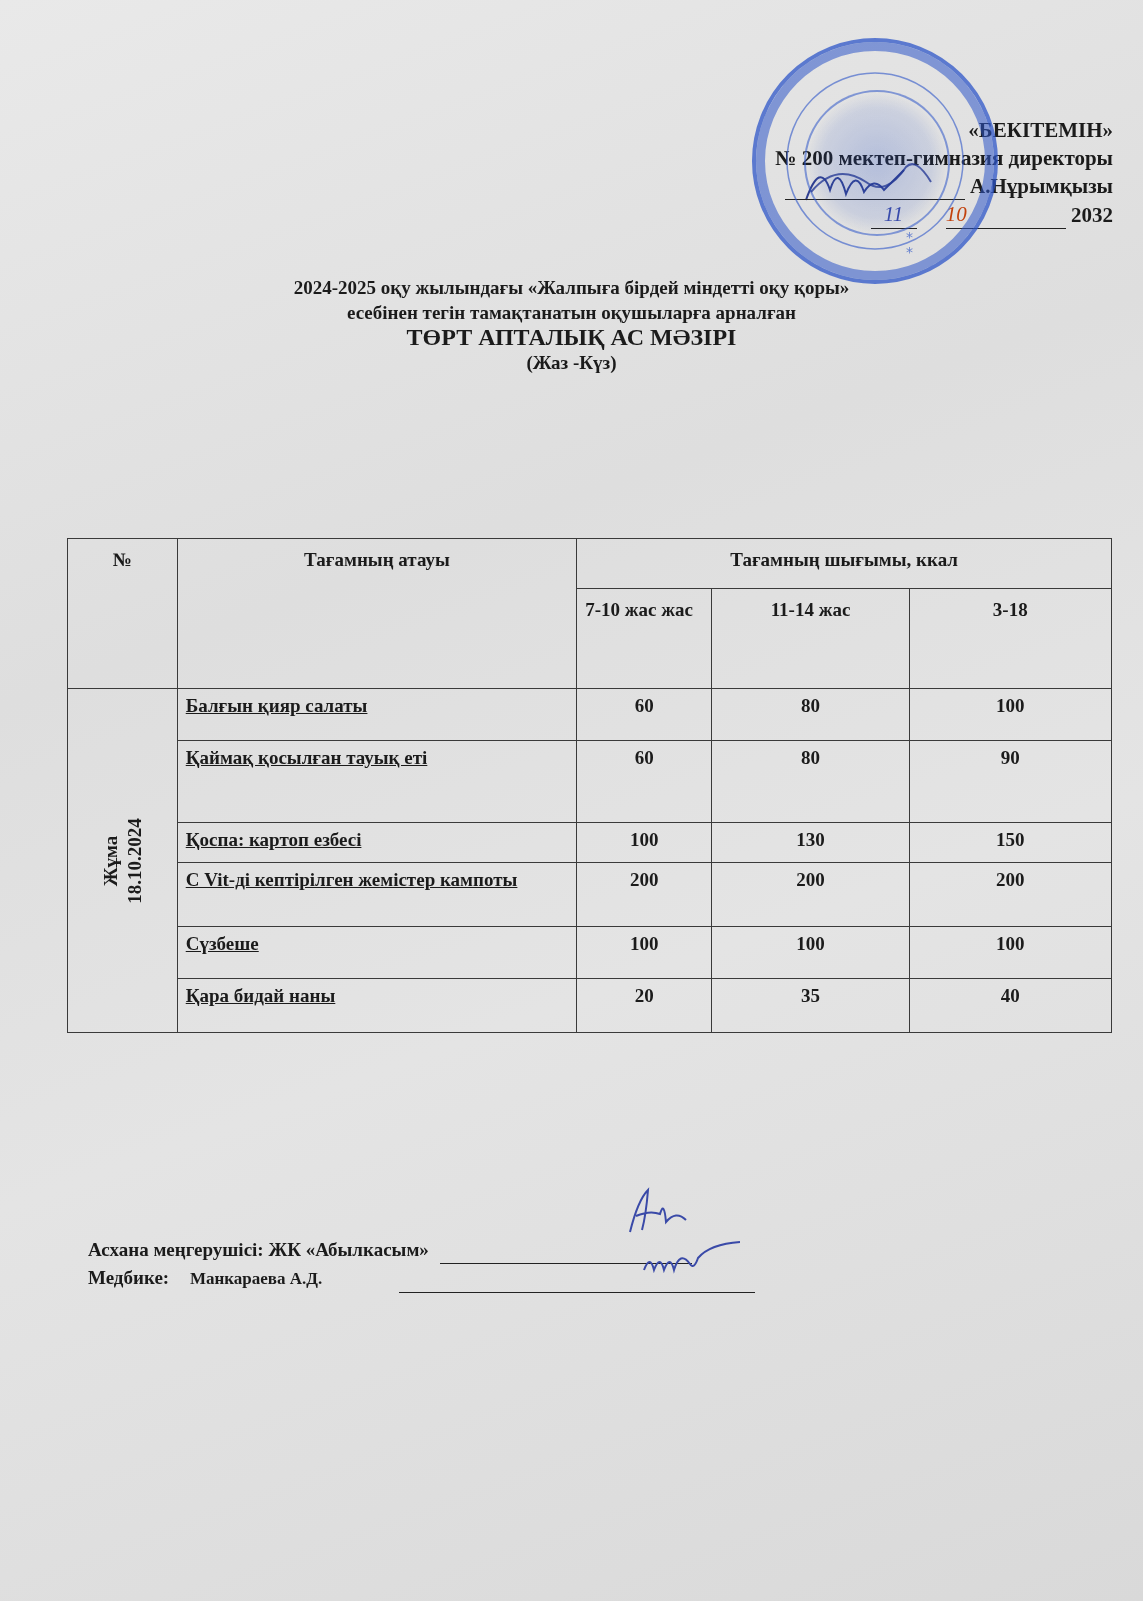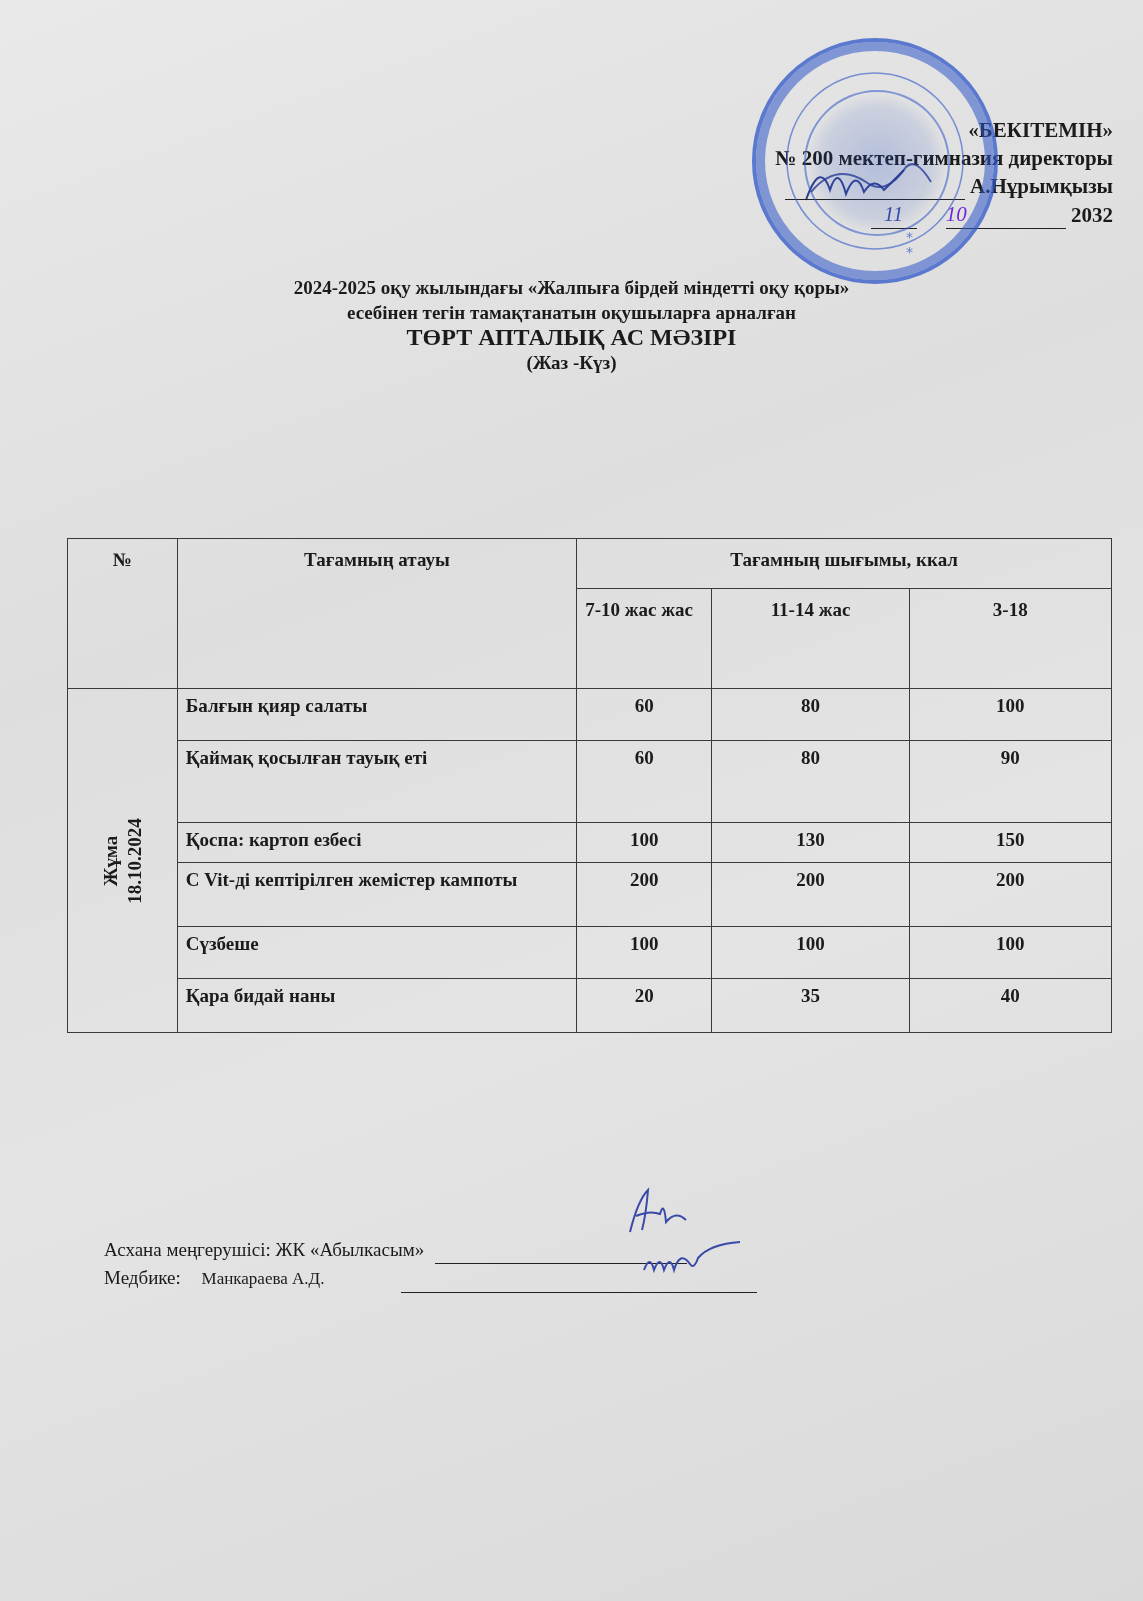--- a/index.html
+++ b/index.html
@@ -36,26 +36,26 @@
     table.menu { position: absolute; left: 67px; top: 538px; width: 1045px; border-collapse: collapse; font-weight: bold; font-size: 19px; }
     table.menu td, table.menu th { border: 1.5px solid #3a3a3a; vertical-align: top; padding: 6px 8px; }
     table.menu th { font-weight: bold; text-align: center; padding-top: 10px; }
     .col-no { width: 103px; }
     .col-name { width: 375px; }
     .col-a { width: 125px; }
     .col-b { width: 185px; }
     .col-c { width: 190px; }
     .age-a { text-align: left !important; }
     td.num { text-align: center; }
-    td.name { text-align: left; }
+    td.name { text-align: left; text-decoration: underline; }
     .day-cell { text-align: center; vertical-align: middle !important; position: relative; }
     .day-rot { display: inline-block; transform: rotate(-90deg); white-space: nowrap; line-height: 24px; font-size: 19px; text-align: center; }
 
     
-    .footer { position: absolute; left: 104px; top: 1236px; font-weight: normal; font-size: 19px; line-height: 28px; }
+    .footer { position: absolute; left: 88px; top: 1236px; font-weight: bold; font-size: 19px; line-height: 28px; }
     .footer .row { white-space: nowrap; }
     .nurse-name { font-size: 17px; }
     .scribble { position: absolute; pointer-events: none; }
   </style>
 </head>
 <body>
 
 <div class="page">
 
   <div class="stamp">
@@ -72,21 +72,21 @@
 
   <div class="approval">
     <div class="line">«БЕКІТЕМІН»</div>
     <div class="line">№ 200 мектеп-гимназия директоры</div>
     <div class="line">
       <span class="sig-line" style="width:180px;"></span>
       <span>А.Нұрымқызы</span>
     </div>
     <div class="line">
       <span class="sig-line" style="width:46px; text-align:center; font-style:italic; color:#3a4aa8; font-weight:normal;">11</span>
-      <span class="sig-line" style="width:120px; text-align:left; font-style:italic; color:#6d28d9; font-weight:normal; margin-left:24px;">10</span>
+      <span class="sig-line" style="width:120px; text-align:left; font-style:italic; color:#c2410c; font-weight:normal; margin-left:24px;">10</span>
       <span>2032</span>
     </div>
   </div>
 
   <div class="heading">
     <div>2024-2025 оқу жылындағы  «Жалпыға бірдей міндетті оқу қоры»</div>
     <div>есебінен тегін тамақтанатын оқушыларға арналған</div>
     <div class="h-title">ТӨРТ АПТАЛЫҚ АС МӘЗІРІ</div>
     <div>(Жаз -Күз)</div>
   </div>

